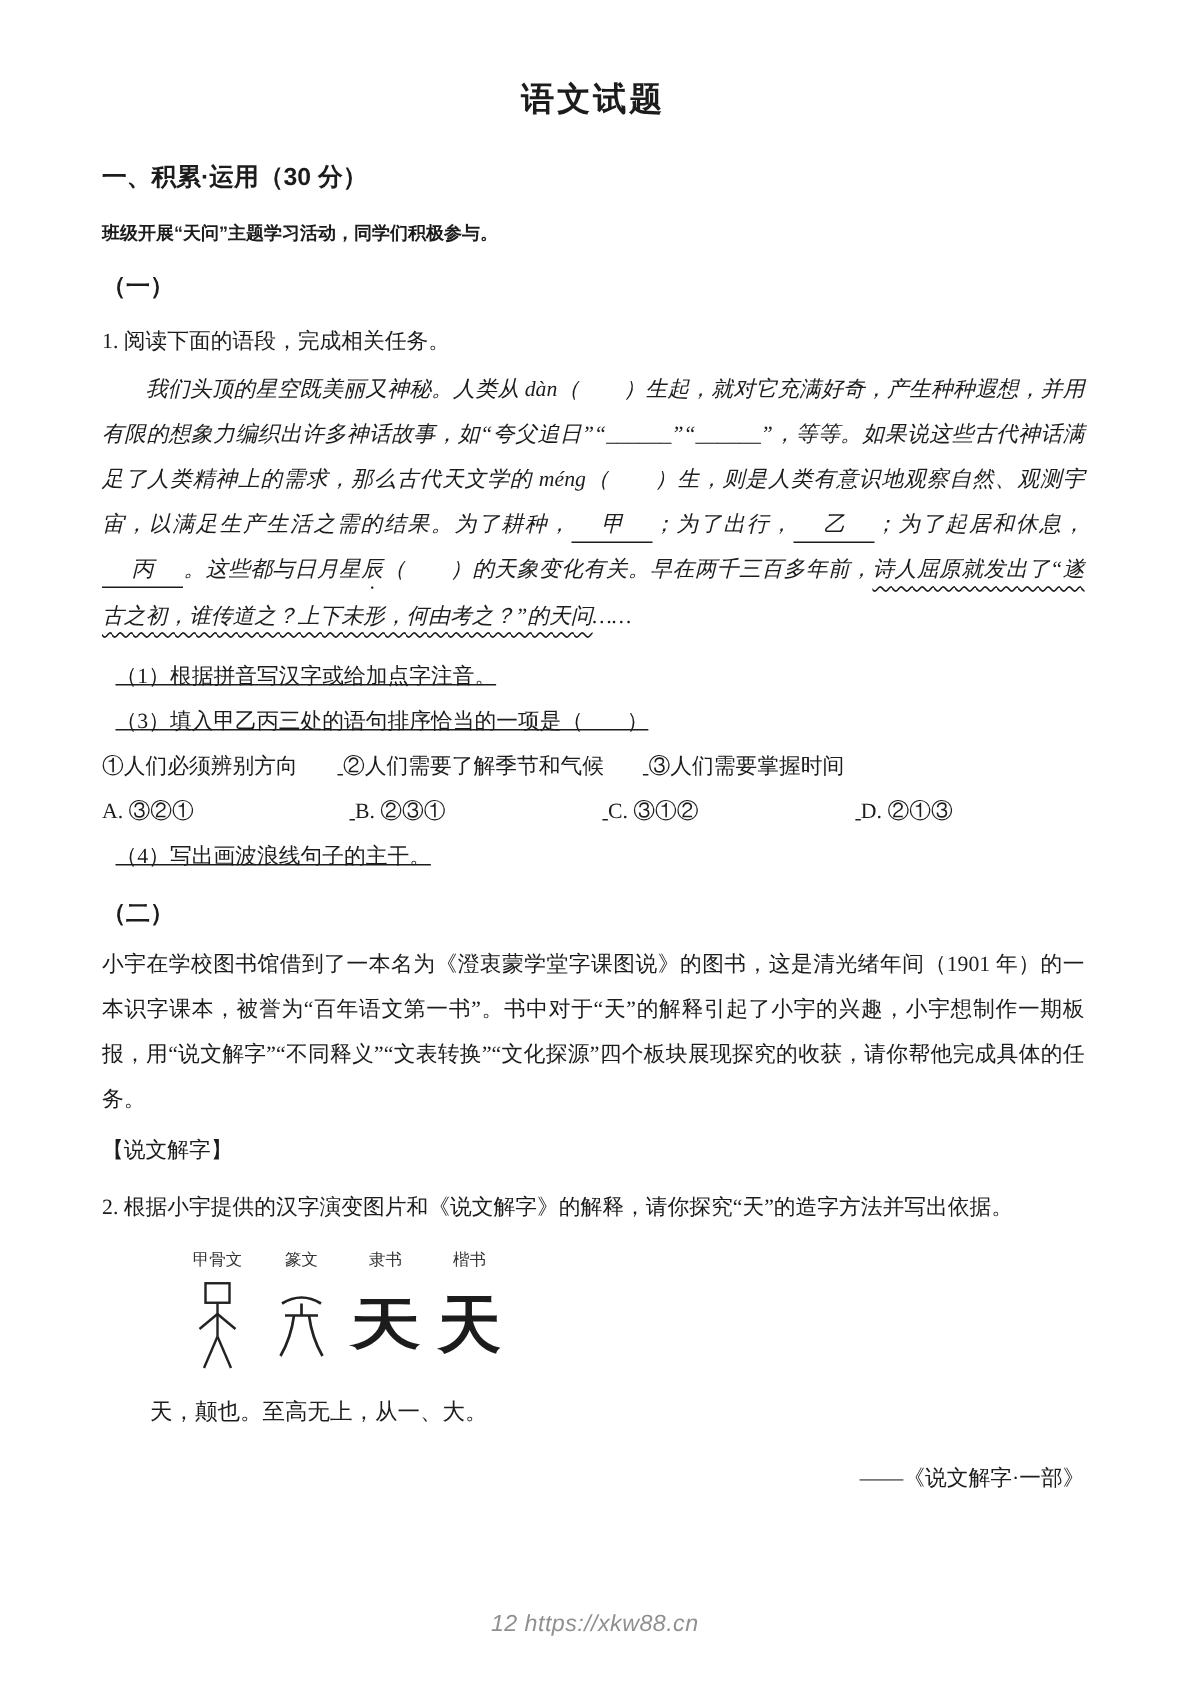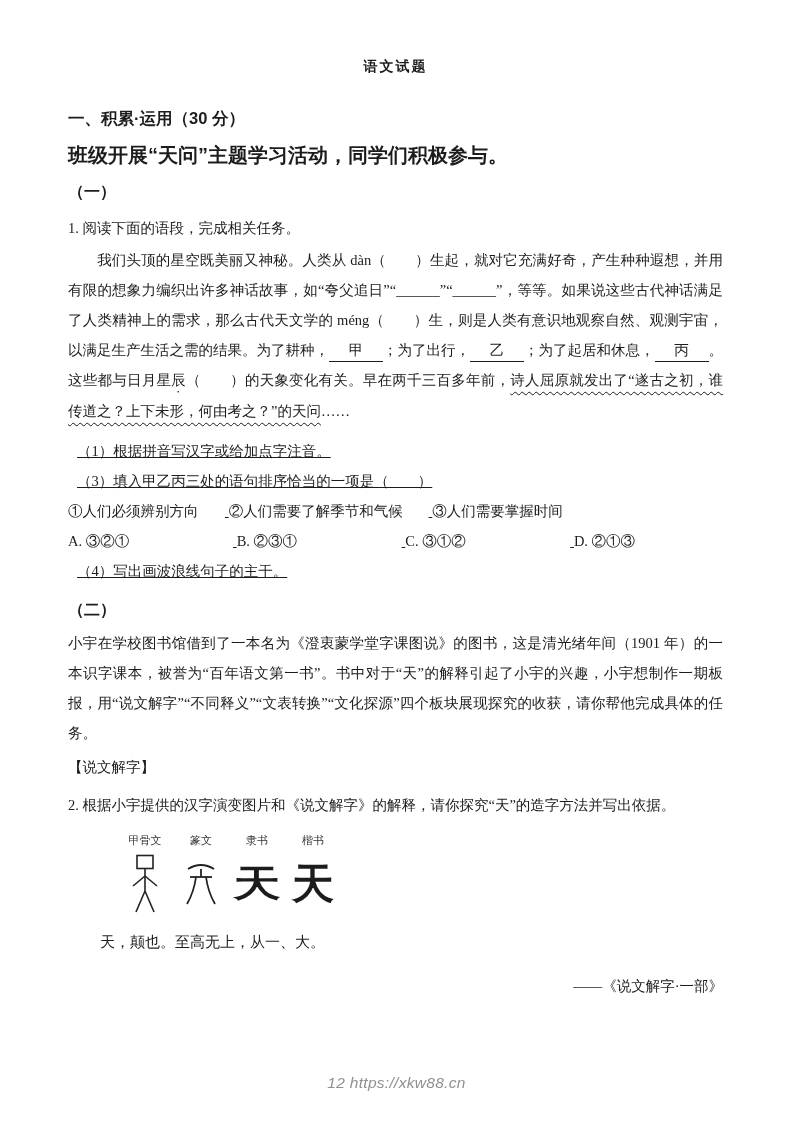--- a/index.html
+++ b/index.html
@@ -12,33 +12,34 @@
     color:#1c1c1c;
     font-family:"Liberation Serif", serif;
     font-size:14.5px;
     padding:50px 70px 0 68px;
     overflow:hidden;
   }
   .heiti { font-family:"Liberation Sans", sans-serif; font-weight:700; }
 
   .doc-title {
     text-align:center;
-    font-size:14px;
+    font-size:22px;
     line-height:32px;
     letter-spacing:2px;
   }
   .sec-heading  { margin-top:24px; font-size:16.5px; line-height:24px; }
-  .sec-intro    { margin-top:13px; font-size:20px;   line-height:24px; }
+  .sec-intro    { margin-top:13px; font-size:12px;   line-height:24px; }
   .part-label   { margin-top:13px; font-size:16px;   line-height:24px; }
   .stem         { margin-top:12px; line-height:24px; }
 
   .passage {
     margin-top:5px;
     line-height:30px;
     text-align:justify;
+    font-style:italic;
   }
   .passage .indent { display:inline-block; width:2em; }
   .blank-letter {
     display:inline-block;
     min-width:54px;
     text-align:center;
     border-bottom:1.4px solid #1c1c1c;
     line-height:22px;
   }
   .wavy {

